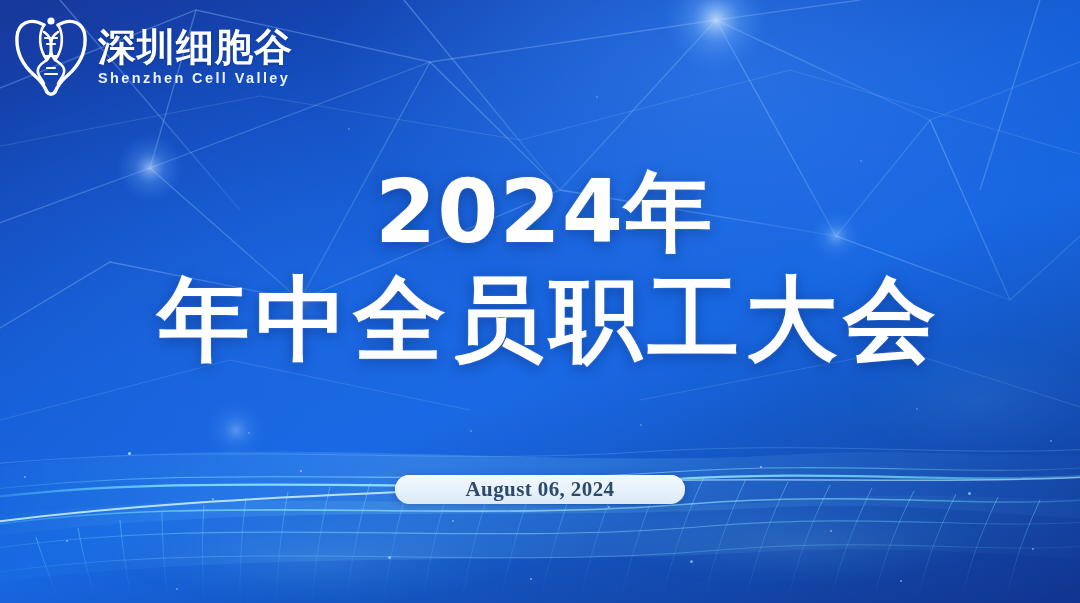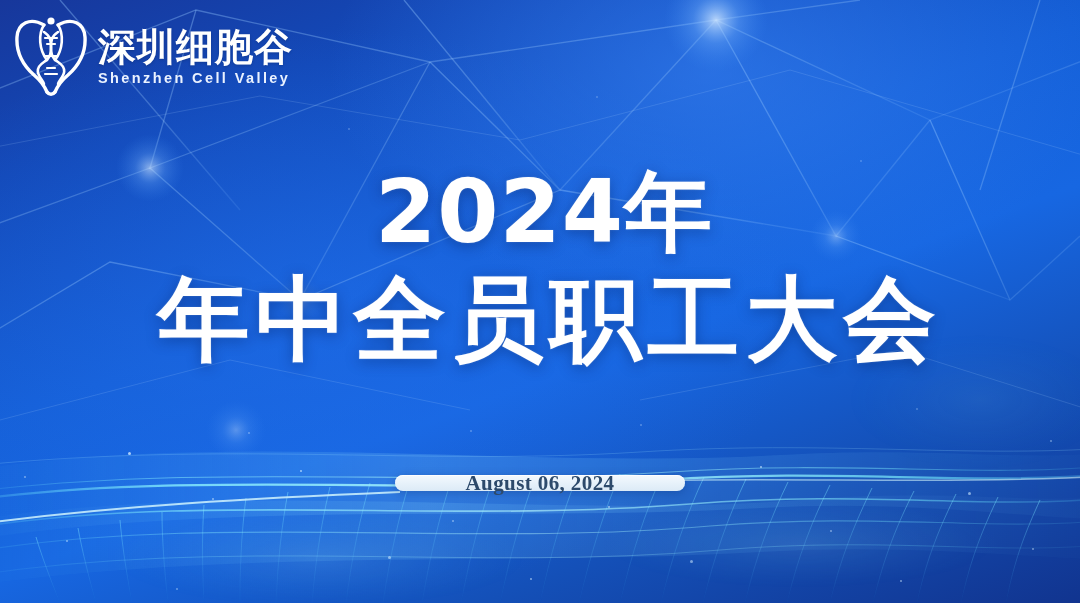--- a/index.html
+++ b/index.html
@@ -90,21 +90,21 @@
     padding-left: 11px;
   }
 
   
   #date-badge {
     position: absolute;
     left: 50%;
     transform: translateX(-50%);
     top: 475px;
     width: 290px;
-    height: 16px;
+    height: 29px;
     border-radius: 15px;
     background: linear-gradient(180deg, #f4f9fd 0%, #e6f1fa 55%, #dceaf6 100%);
     box-shadow: 0 2px 10px rgba(6,32,98,0.28), inset 0 1px 0 rgba(255,255,255,0.85);
     display: flex;
     align-items: center;
     justify-content: center;
     z-index: 7;
   }
   #date-text {
     font-family: "Liberation Serif", "DejaVu Serif", serif;

